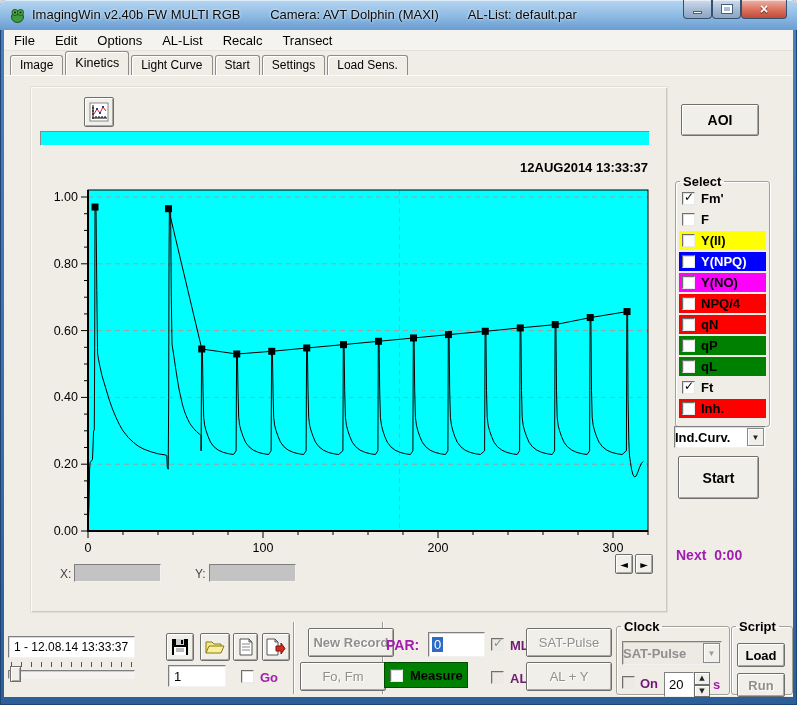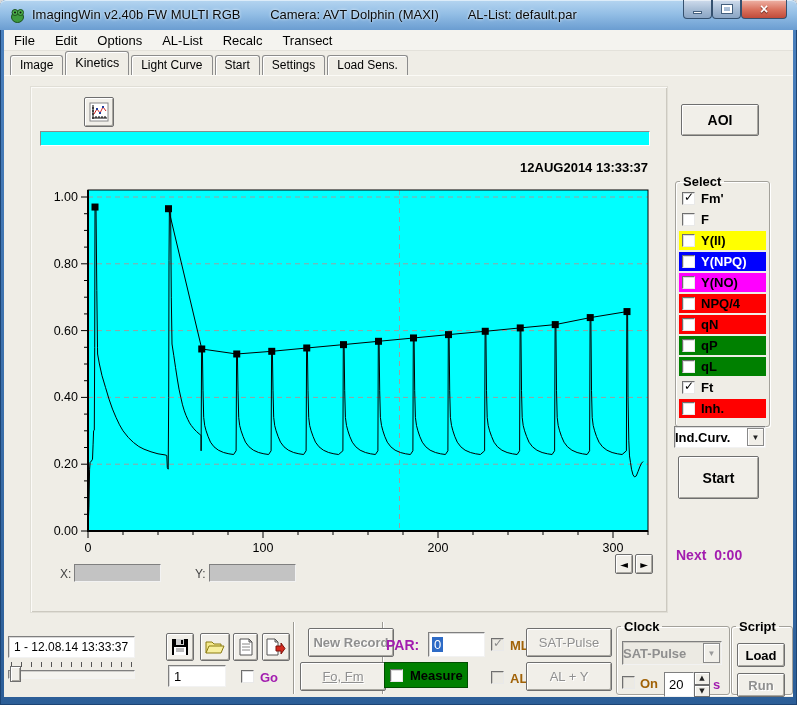--- a/index.html
+++ b/index.html
@@ -31,21 +31,21 @@
   .tab.active{height:24px;line-height:22px;margin-top:-4px;font-size:12.5px;background:#efede6;z-index:4;}
   .tabline{position:absolute;left:0;top:45px;width:789px;border-top:1px solid #fbfaf6;z-index:2;}
   .bigpanel{position:absolute;left:26px;top:56px;width:638px;height:527px;background:#efede6;
     border:1px solid #e0ded6;box-shadow:inset 1px 1px 0 #fbfaf7,inset -1px -1px 0 #ccc9c0;}
   .btn3d{position:absolute;background:#f1efe9;border:1px solid #6f6f6f;border-radius:2px;
     box-shadow:inset 1px 1px 0 #ffffff,inset -1px -1px 0 #a9a7a0;font-family:"Liberation Sans",sans-serif;
     font-size:13px;color:#000;text-align:center;padding:0;display:flex;align-items:center;justify-content:center;}
   .btn3d.disabled{color:#8f8f8f;text-shadow:1px 1px 0 #ffffff;}
   .bold{font-weight:bold;}
   .lbl{position:absolute;font-size:13px;color:#a21caf;white-space:nowrap;}
-  .gray{color:#a16207;}
+  .gray{color:#701a75;}
   .sunken{position:absolute;background:#fff;border:1px solid;border-color:#7f7f7f #f2f2f2 #f2f2f2 #7f7f7f;
     box-shadow:inset 1px 1px 0 #00000026;}
   .graybox{position:absolute;background:#c3c3c3;border:1px solid;border-color:#7f7f7f #f2f2f2 #f2f2f2 #7f7f7f;}
   .progress{position:absolute;left:36px;top:101px;width:610px;height:15px;border:1px solid;
     border-color:#8a8a8a #ffffff #ffffff #8a8a8a;background:#fff;z-index:2;}
   .progress .fill{width:100%;height:100%;}
   #chart{position:absolute;left:24px;top:126px;width:640px;height:400px;z-index:2;font-family:"Liberation Sans",sans-serif;}
   .group{position:absolute;border:1px solid #a3a19a;border-radius:3px;box-shadow:inset 1px 1px 0 #fff,1px 1px 0 #fff;
     margin:0;padding:0;}
   .group legend{font-size:13px;font-weight:bold;color:#000;padding:0 3px;margin-left:4px;}
@@ -349,21 +349,21 @@
         <path d="M9 1 L9 4 L12 4 Z" fill="#ddd" stroke="#555"></path>
         <polygon points="10,8 15,8 15,5 19,10.5 15,16 15,13 10,13" fill="#d42a1e" stroke="#7c120c"></polygon>
       </svg>
     </button>
 
     <div class="sunken" style="left:164px;top:635px;width:58px;height:22px;font-size:13px;padding:3px 0 0 5px;">1</div>
     <span class="cb" style="position:absolute;left:237px;top:640px;"></span>
     <span class="lbl bold" style="left:256px;top:640px;">Go</span>
 
     <button class="btn3d bold disabled" style="left:296px;top:598px;width:86px;height:29px;margin-left:8px;">New Record</button>
-    <button class="btn3d disabled" style="left:296px;top:632px;width:86px;height:29px;text-decoration:underline;">Fo, Fm</button>
+    <button class="btn3d disabled" style="left:296px;top:632px;width:86px;height:29px;">Fo, Fm</button>
 
     <span class="lbl bold" style="left:382px;top:607px;font-size:14px;">PAR:</span>
     <div class="sunken" style="left:424px;top:602px;width:57px;height:25px;font-size:13px;padding:4px 0 0 3px;"><span class="parsel">0</span></div>
     <span class="cb checked graycheck dis" style="position:absolute;left:487px;top:608px;"></span>
     <span class="lbl bold gray" style="left:506px;top:608px;">ML</span>
     <button class="btn3d disabled" style="left:522px;top:598px;width:86px;height:29px;">SAT-Pulse</button>
 
     <div class="measurebox" style="left:380px;top:632px;width:84px;height:26px;">
       <span class="cb"></span>
       <span class="ml">Measure</span>

